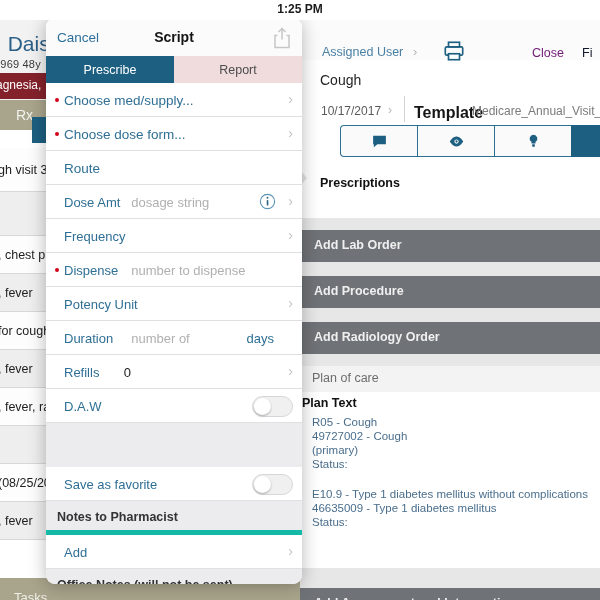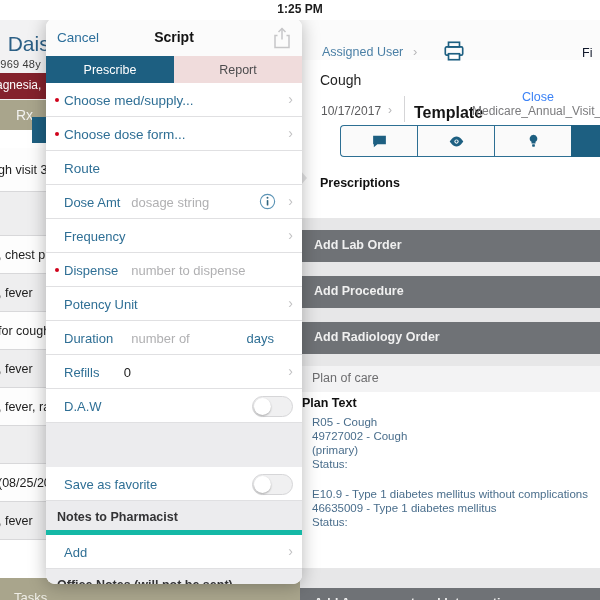--- a/index.html
+++ b/index.html
@@ -91,22 +91,22 @@
     font-size: 12.5px; color: #4a7fa5;
   }
   .rp-chev-gray {
     position: absolute; left: 113px; top: 24px;
     font-size: 13px; color: #b6b6b8;
   }
   .printer {
     position: absolute; left: 142px; top: 20px; width: 24px; height: 22px;
   }
   .rp-close {
-    position: absolute; left: 222px; top: 26px;
-    font-size: 12.5px; color: #3b82f6; margin-top: 44px;
+    position: absolute; left: 232px; top: 26px;
+    font-size: 12.5px; color: #701a75;
   }
   .rp-finish {
     position: absolute; left: 282px; top: 26px;
     font-size: 12.5px; color: #0f172a; white-space: nowrap;
   }
   .rp-title {
     position: absolute; left: 20px; top: 52px;
     font-size: 14px; color: #1f1f1f;
   }
   .rp-date {

